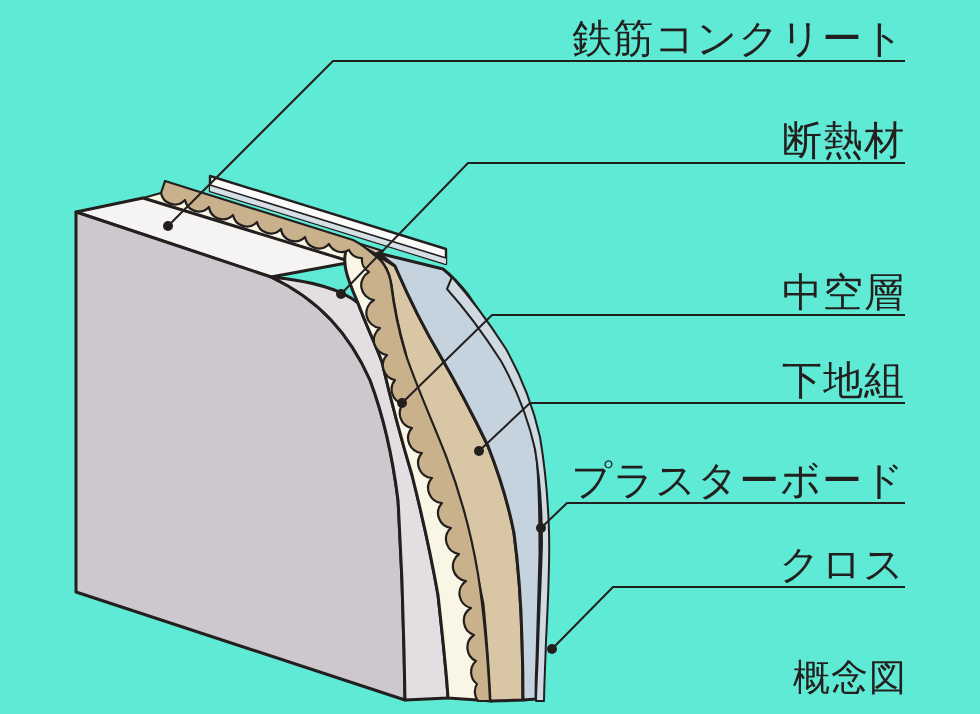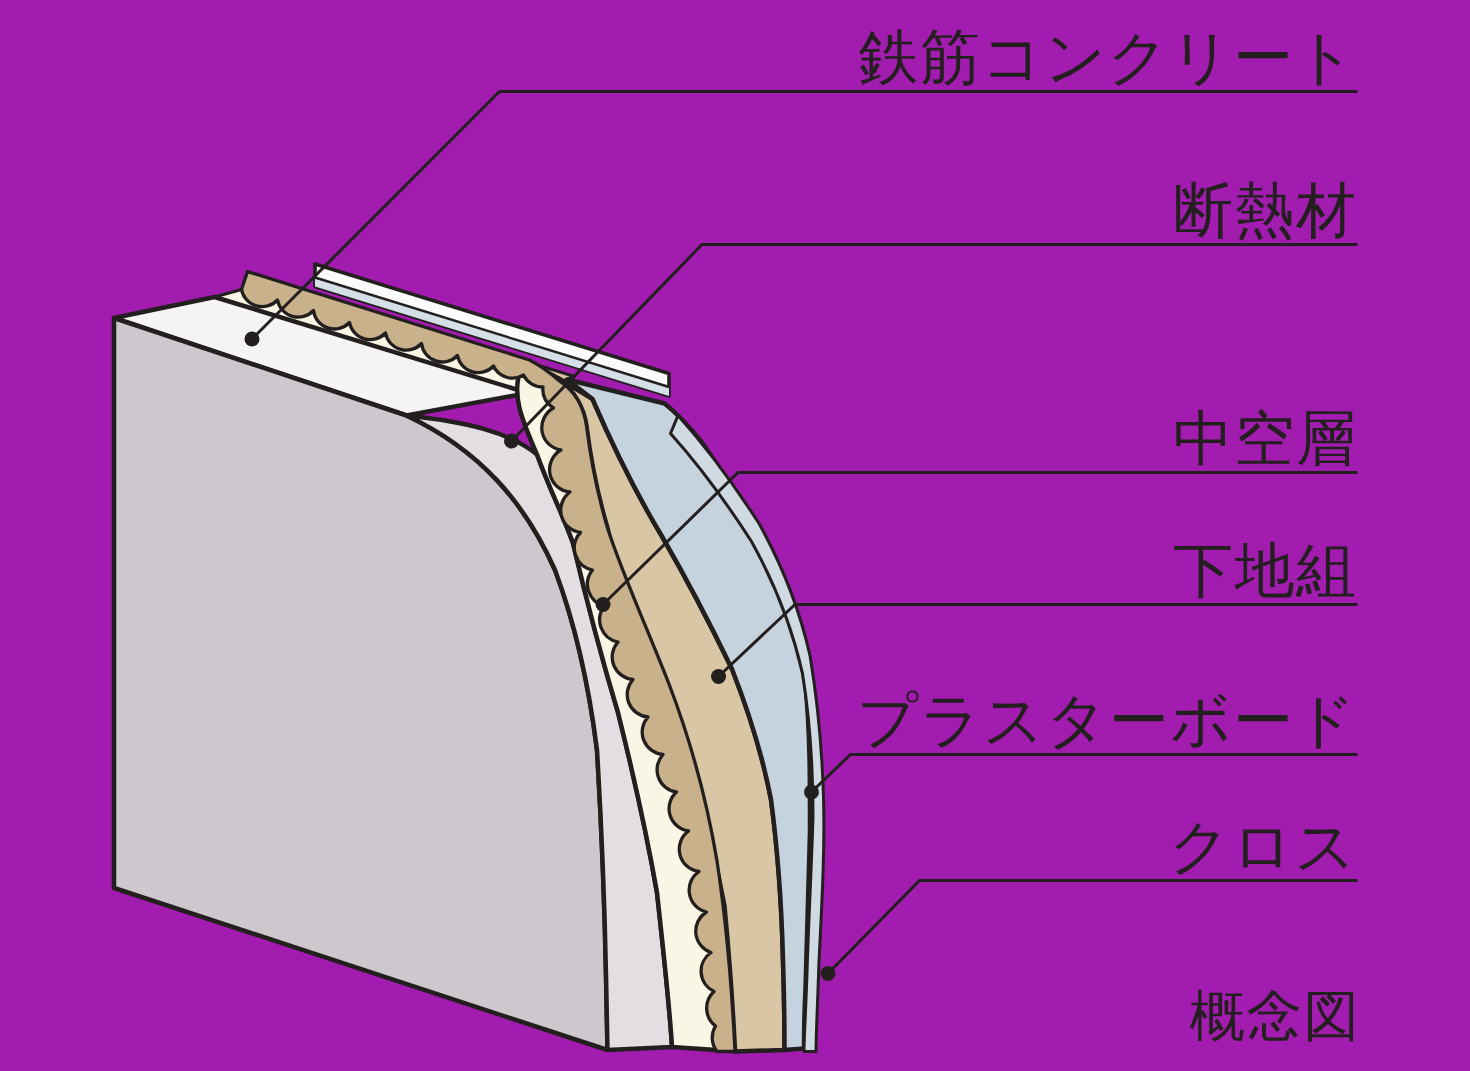--- a/index.html
+++ b/index.html
@@ -4,21 +4,21 @@
 <style>
   html, body {
     margin: 0;
     padding: 0;
     background: #ffffff;
   }
   .stage {
     position: relative;
     width: 980px;
     height: 714px;
-    background: #a21caf;
+    background: #5eead4;
     overflow: hidden;
     font-family: "Liberation Serif", "DejaVu Serif", serif;
   }
   svg { display: block; }
   .label-text {
     font-family: "Liberation Serif", "DejaVu Serif", serif;
     fill: #231f1e;
     font-size: 40px;
     letter-spacing: 1px;
   }

